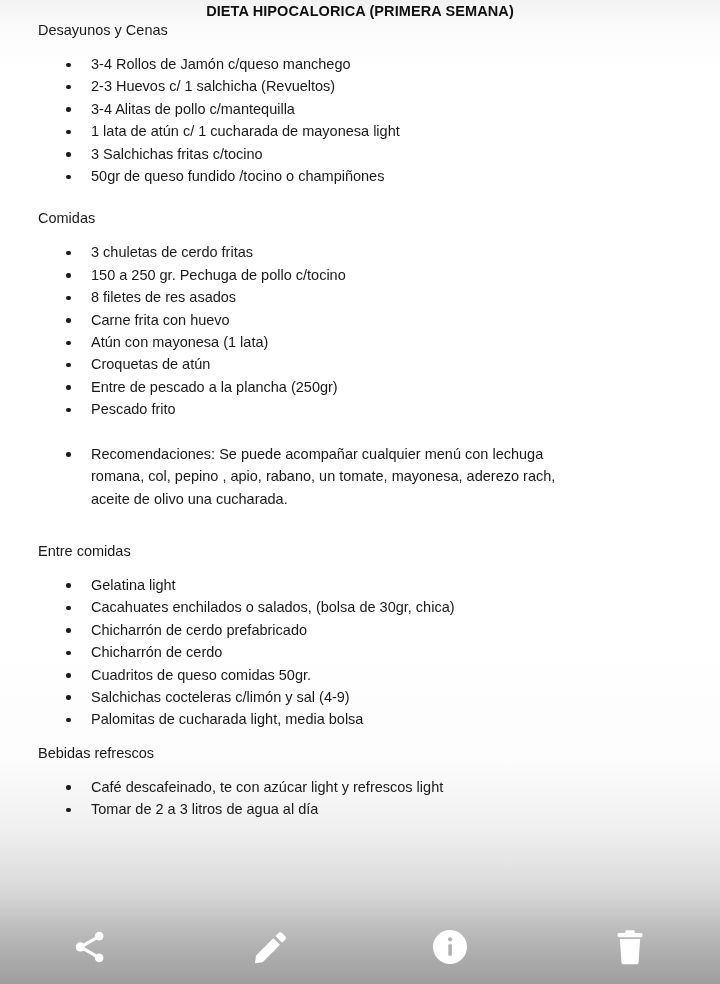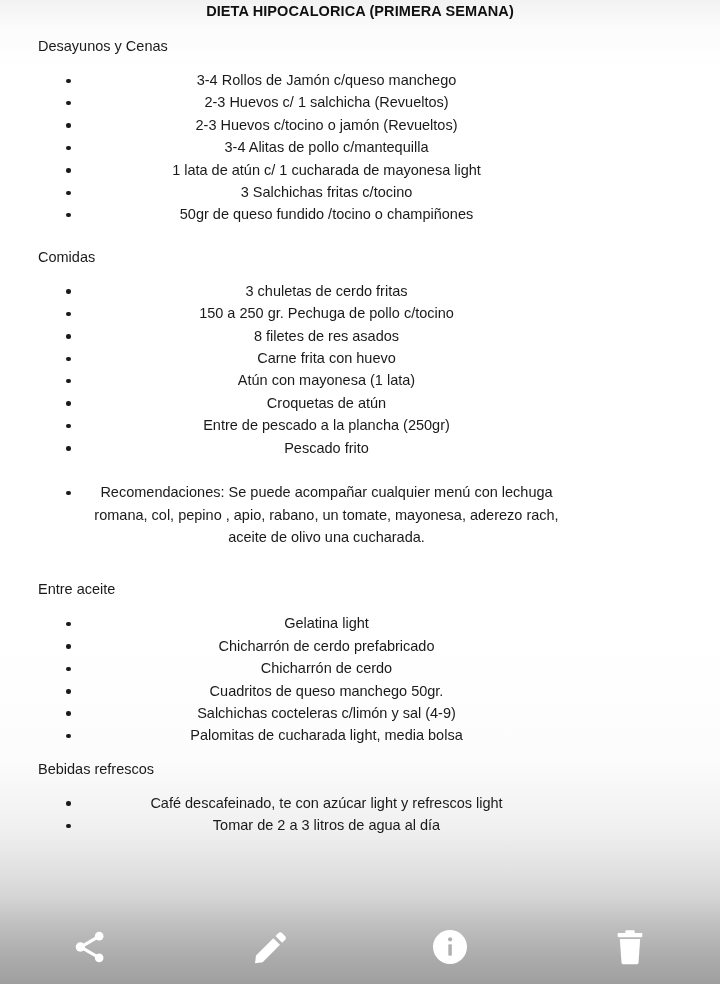--- a/index.html
+++ b/index.html
@@ -48,21 +48,21 @@
     font-size: 14.5px;
     font-weight: bold;
     letter-spacing: 0.1px;
     color: #101010;
     white-space: nowrap;
   }
 
   
   .content {
     position: absolute;
-    top: 36px;
+    top: 20px;
     left: 0;
     width: 584px;
   }
 
   .section {
     margin: 0;
   }
 
   .section-heading {
     margin: 0;
@@ -70,21 +70,20 @@
     font-size: 14.5px;
     font-weight: normal;
     color: #1a1a1a;
     line-height: 21px;
   }
 
   ul.bullets {
     list-style: none;
     margin: 0;
     padding: 0;
-    text-align: center;
   }
 
   ul.bullets > li {
     position: relative;
     padding-left: 91px;
     padding-right: 22px;
     font-size: 14.5px;
     line-height: 22.4px;
     color: #1a1a1a;
   }
@@ -142,21 +141,20 @@
   <div class="doc-title">DIETA HIPOCALORICA (PRIMERA SEMANA)</div>
 
   <div class="content">
 
     <div class="section">
       <div class="section-heading">Desayunos y Cenas</div>
       <div class="gap-heading-to-list"></div>
       <ul class="bullets">
         <li>3-4 Rollos de Jamón c/queso manchego</li>
         <li>2-3 Huevos c/ 1 salchicha (Revueltos)</li>
-        <li>2-3 Huevos c/tocino o jamón (Revueltos)</li>
         <li>3-4 Alitas de pollo c/mantequilla</li>
         <li>1 lata de atún c/ 1 cucharada de mayonesa light</li>
         <li>3 Salchichas fritas c/tocino</li>
         <li>50gr de queso fundido /tocino o champiñones</li>
       </ul>
     </div>
 
     <div class="gap-list-to-heading"></div>
 
     <div class="section">
@@ -174,27 +172,28 @@
       </ul>
       <div class="gap-paragraph-before"></div>
       <ul class="bullets">
         <li class="wrapped">Recomendaciones: Se puede acompañar cualquier menú con lechuga romana, col, pepino , apio, rabano, un tomate, mayonesa, aderezo rach, aceite de olivo una cucharada.</li>
       </ul>
     </div>
 
     <div class="gap-after-recommend"></div>
 
     <div class="section">
-      <div class="section-heading">Entre aceite</div>
+      <div class="section-heading">Entre comidas</div>
       <div class="gap-heading-to-list"></div>
       <ul class="bullets">
         <li>Gelatina light</li>
+        <li>Cacahuates enchilados o salados, (bolsa de 30gr, chica)</li>
         <li>Chicharrón de cerdo prefabricado</li>
         <li>Chicharrón de cerdo</li>
-        <li>Cuadritos de queso manchego 50gr.</li>
+        <li>Cuadritos de queso comidas 50gr.</li>
         <li>Salchichas cocteleras c/limón y sal (4-9)</li>
         <li>Palomitas de cucharada light, media bolsa</li>
       </ul>
     </div>
 
     <div class="gap-before-bebidas"></div>
 
     <div class="section">
       <div class="section-heading">Bebidas refrescos</div>
       <div class="gap-heading-to-list"></div>

